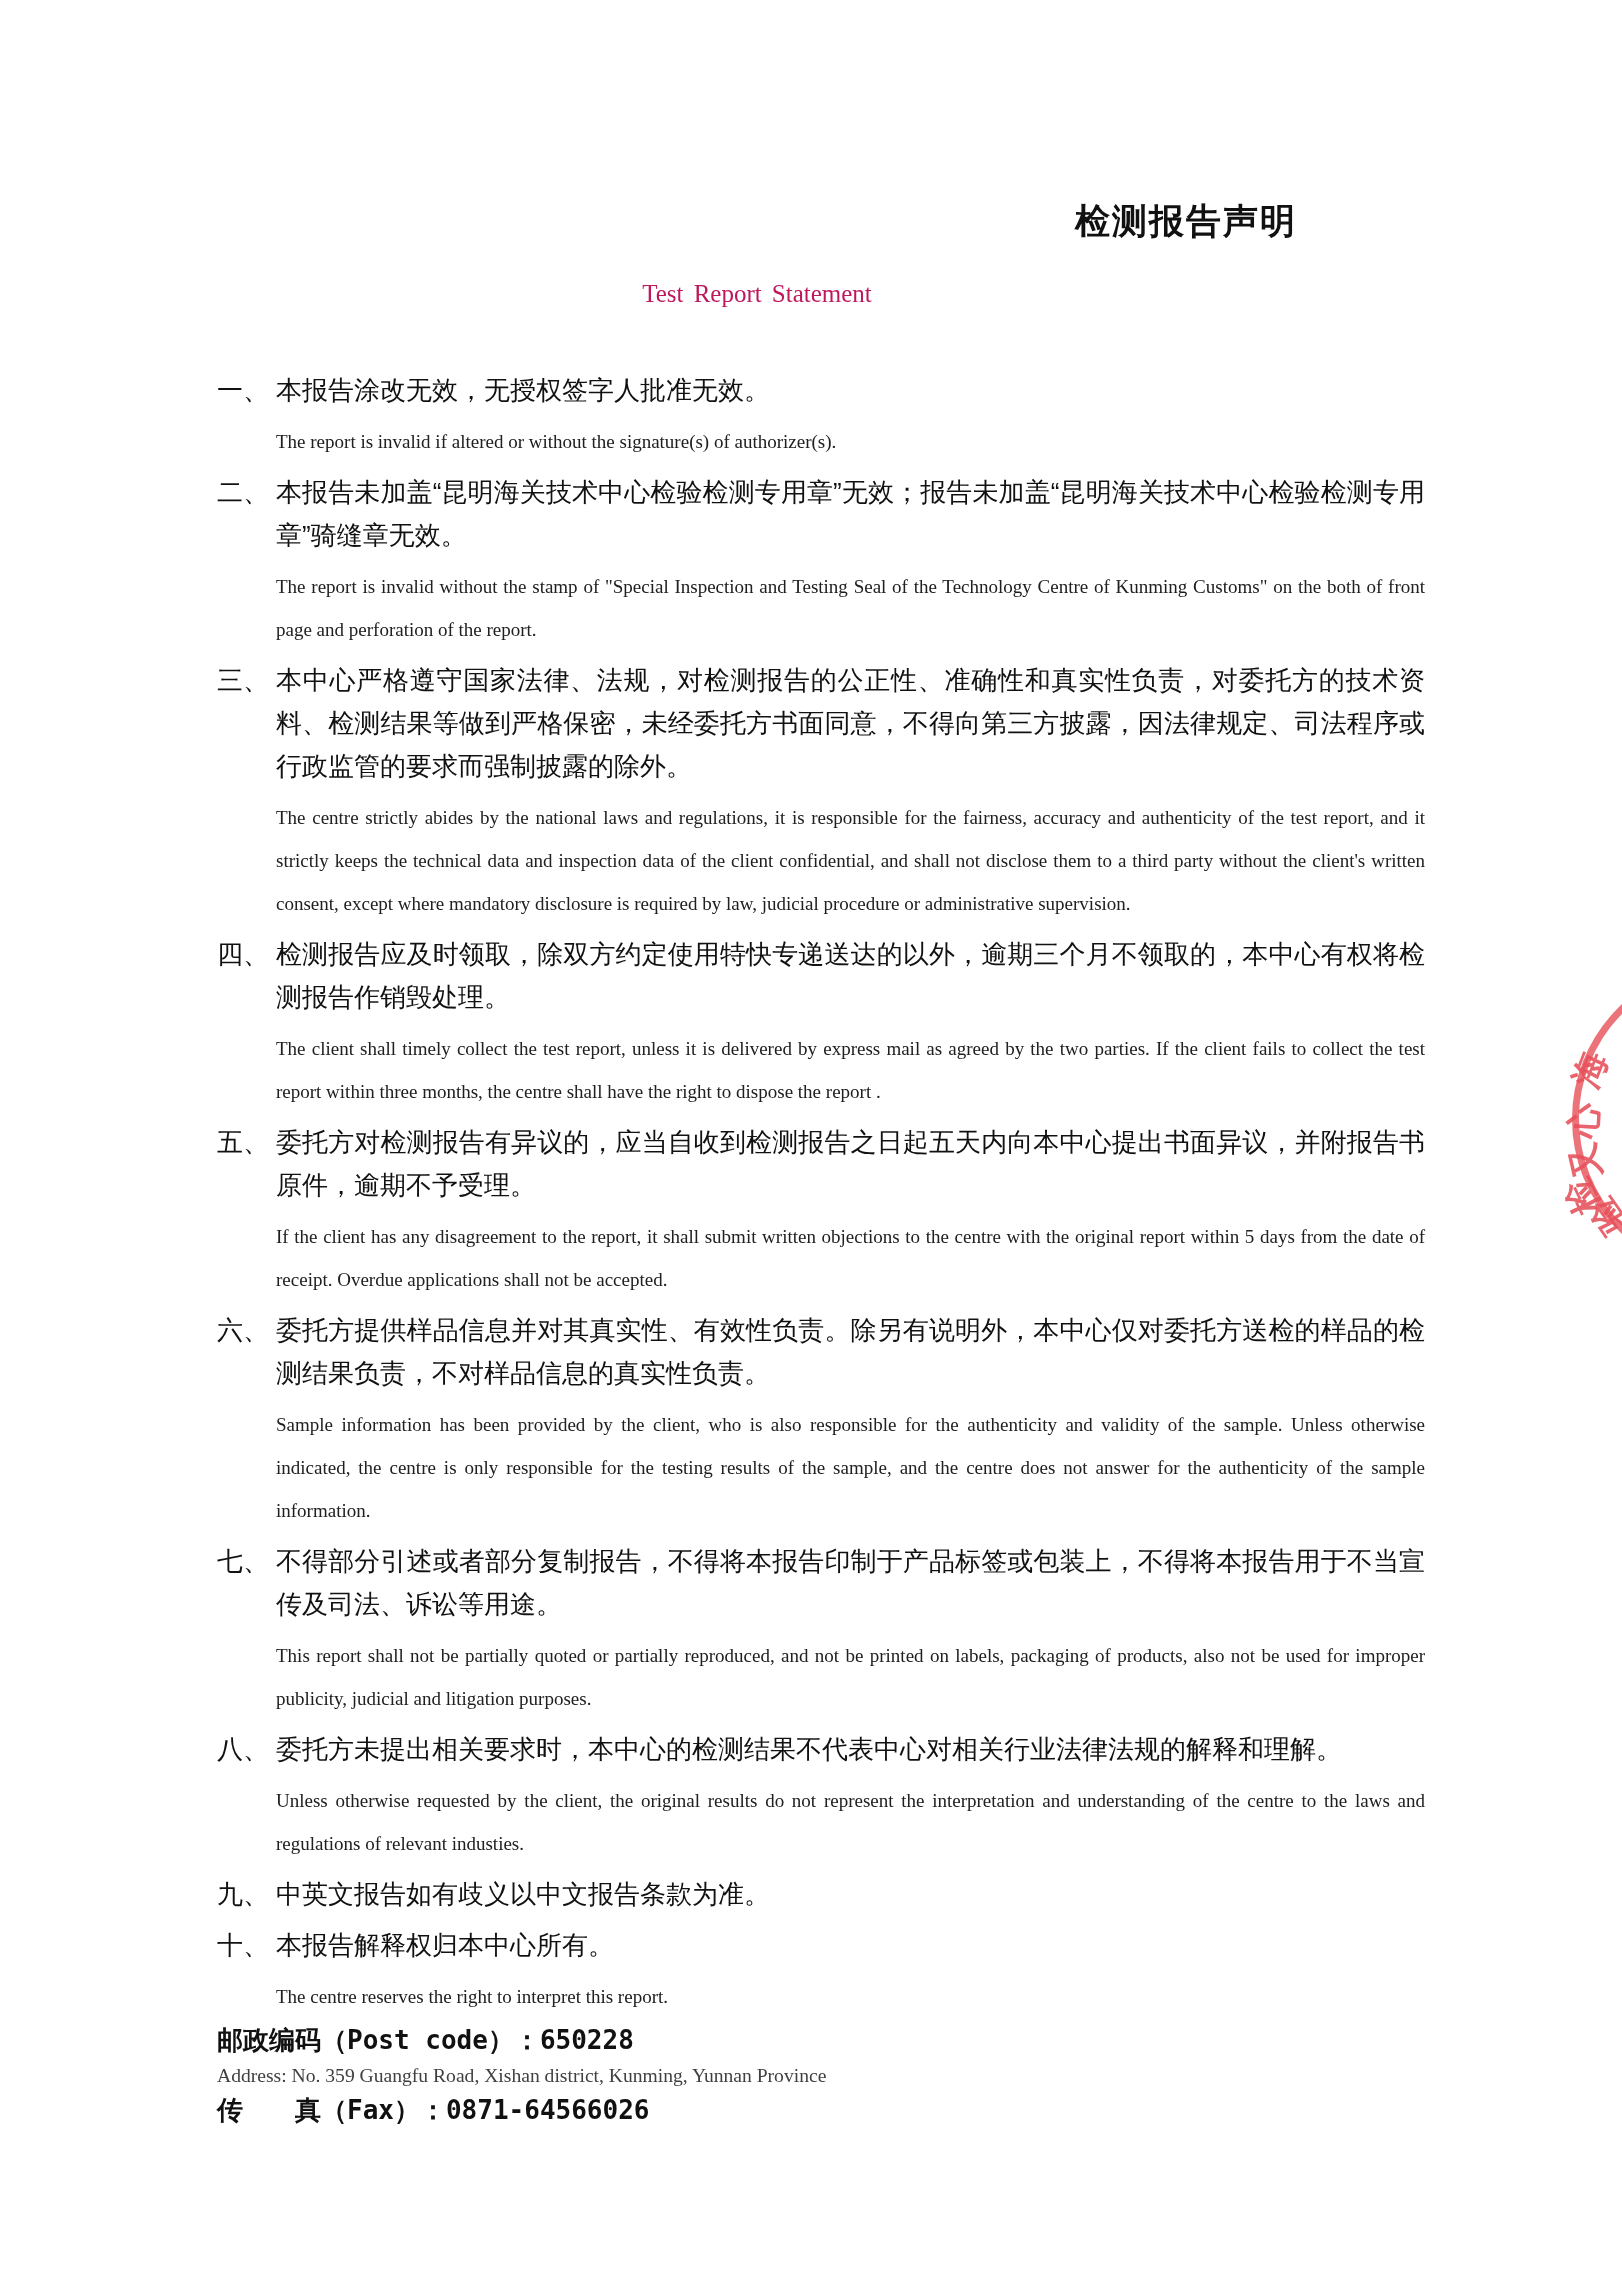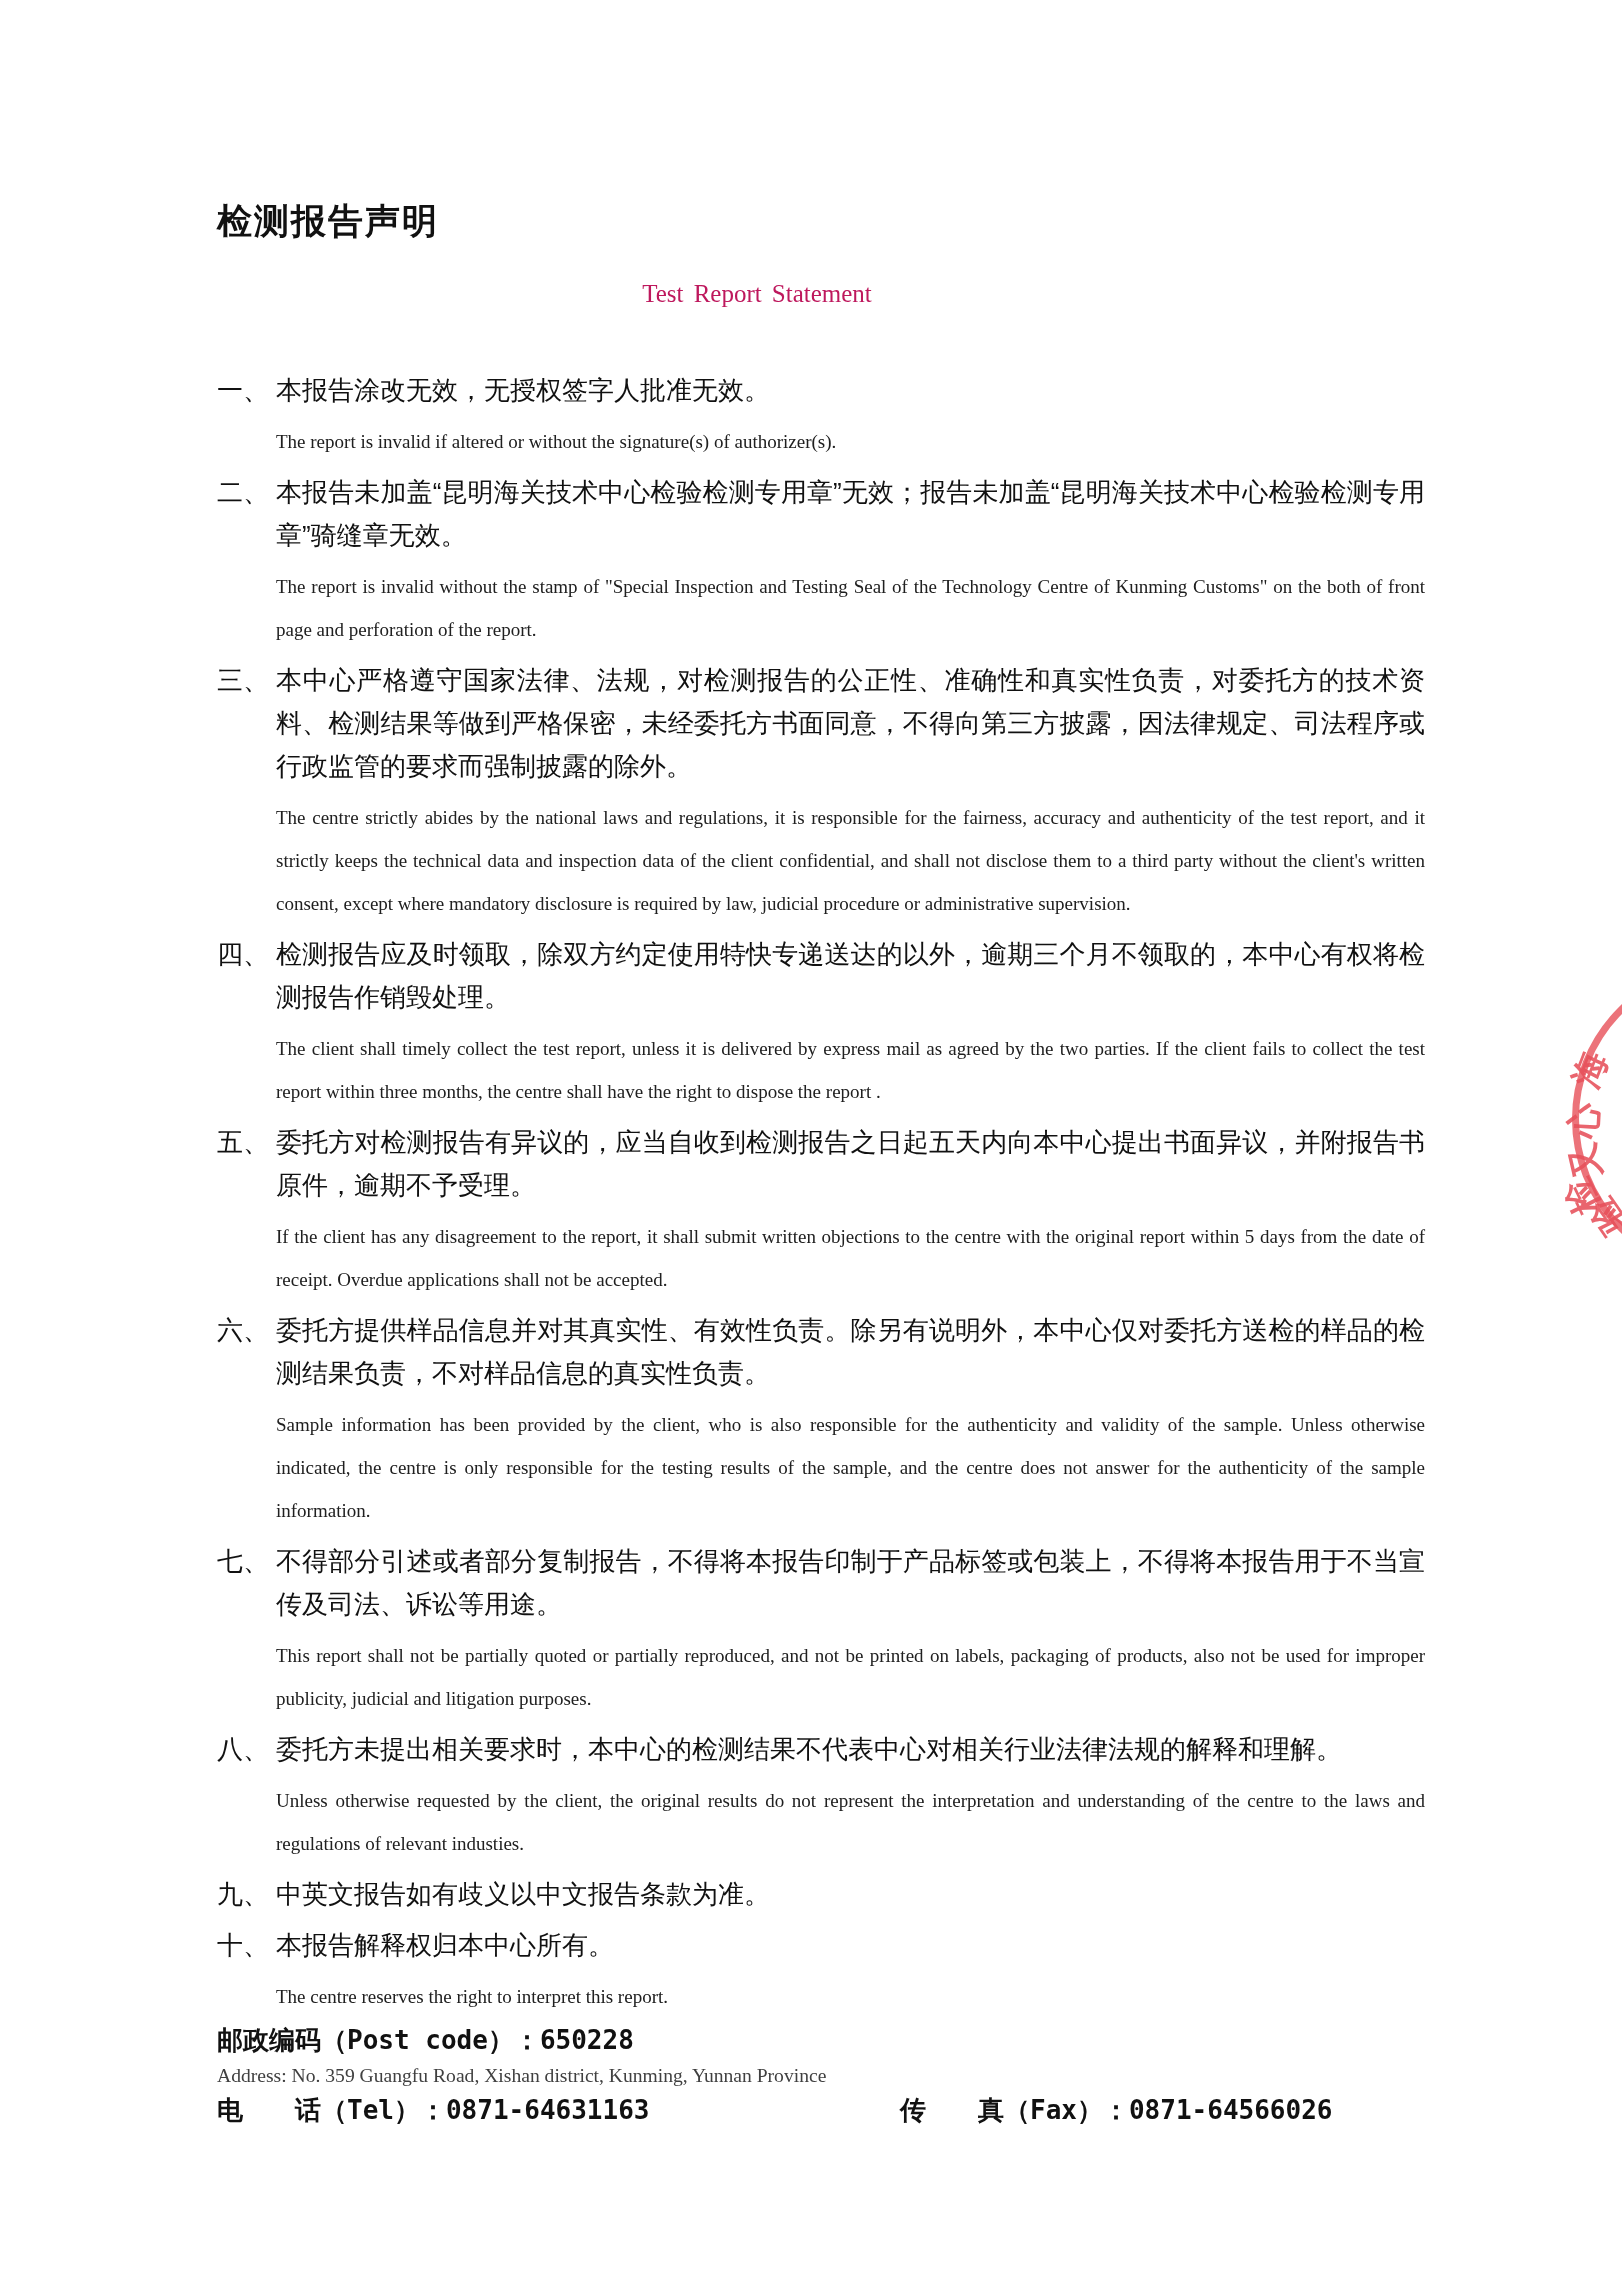--- a/index.html
+++ b/index.html
@@ -1,21 +1,21 @@
 <!DOCTYPE html>
 <html style="font-size:10.5px"><head>
 <meta charset="utf-8">
 <style>
   html,body{margin:0;padding:0;background:#888;}
   .page{
     position:relative;width:1623px;height:2295px;background:#ffffff;
     overflow:hidden;font-family:"Liberation Sans",sans-serif;color:#151515;
   }
   .doc-title{
-    position:absolute;top:198px;left:217px;width:1080px;text-align:left;
+    position:absolute;top:198px;left:217px;width:1080px;text-align:right;
     font-family:"Liberation Serif",serif;font-weight:700;font-size:35px;letter-spacing:2px;color:#111;
   }
   .doc-subtitle{
     position:absolute;top:280px;left:217px;width:1080px;text-align:center;
     font-family:"Liberation Serif",serif;font-weight:400;font-size:25px;color:#be185d;word-spacing:3.9px;
   }
   .statements{position:absolute;top:361px;left:217px;width:1216px;}
   .item{position:relative;padding-left:51px;}
   .item .num{
     position:absolute;left:0;top:0;font-size:26px;line-height:43px;color:#111;
@@ -138,19 +138,18 @@
   </div>
 
   <div class="footer">
     <div class="f-row f-zh">
       <div class="f-right">邮政编码（Post code）：650228</div>
     </div>
     <div class="f-row">
       <div class="f-en">Address: No. 359 Guangfu Road, Xishan district, Kunming, Yunnan Province</div>
     </div>
     <div class="f-row f-zh">
-      <div class="f-left">电　　话（Tel）：0871-64631163</div>
       <div class="f-right">传　　真（Fax）：0871-64566026</div>
     </div>
   </div>
 
 </div>
 
 
 </body></html>

